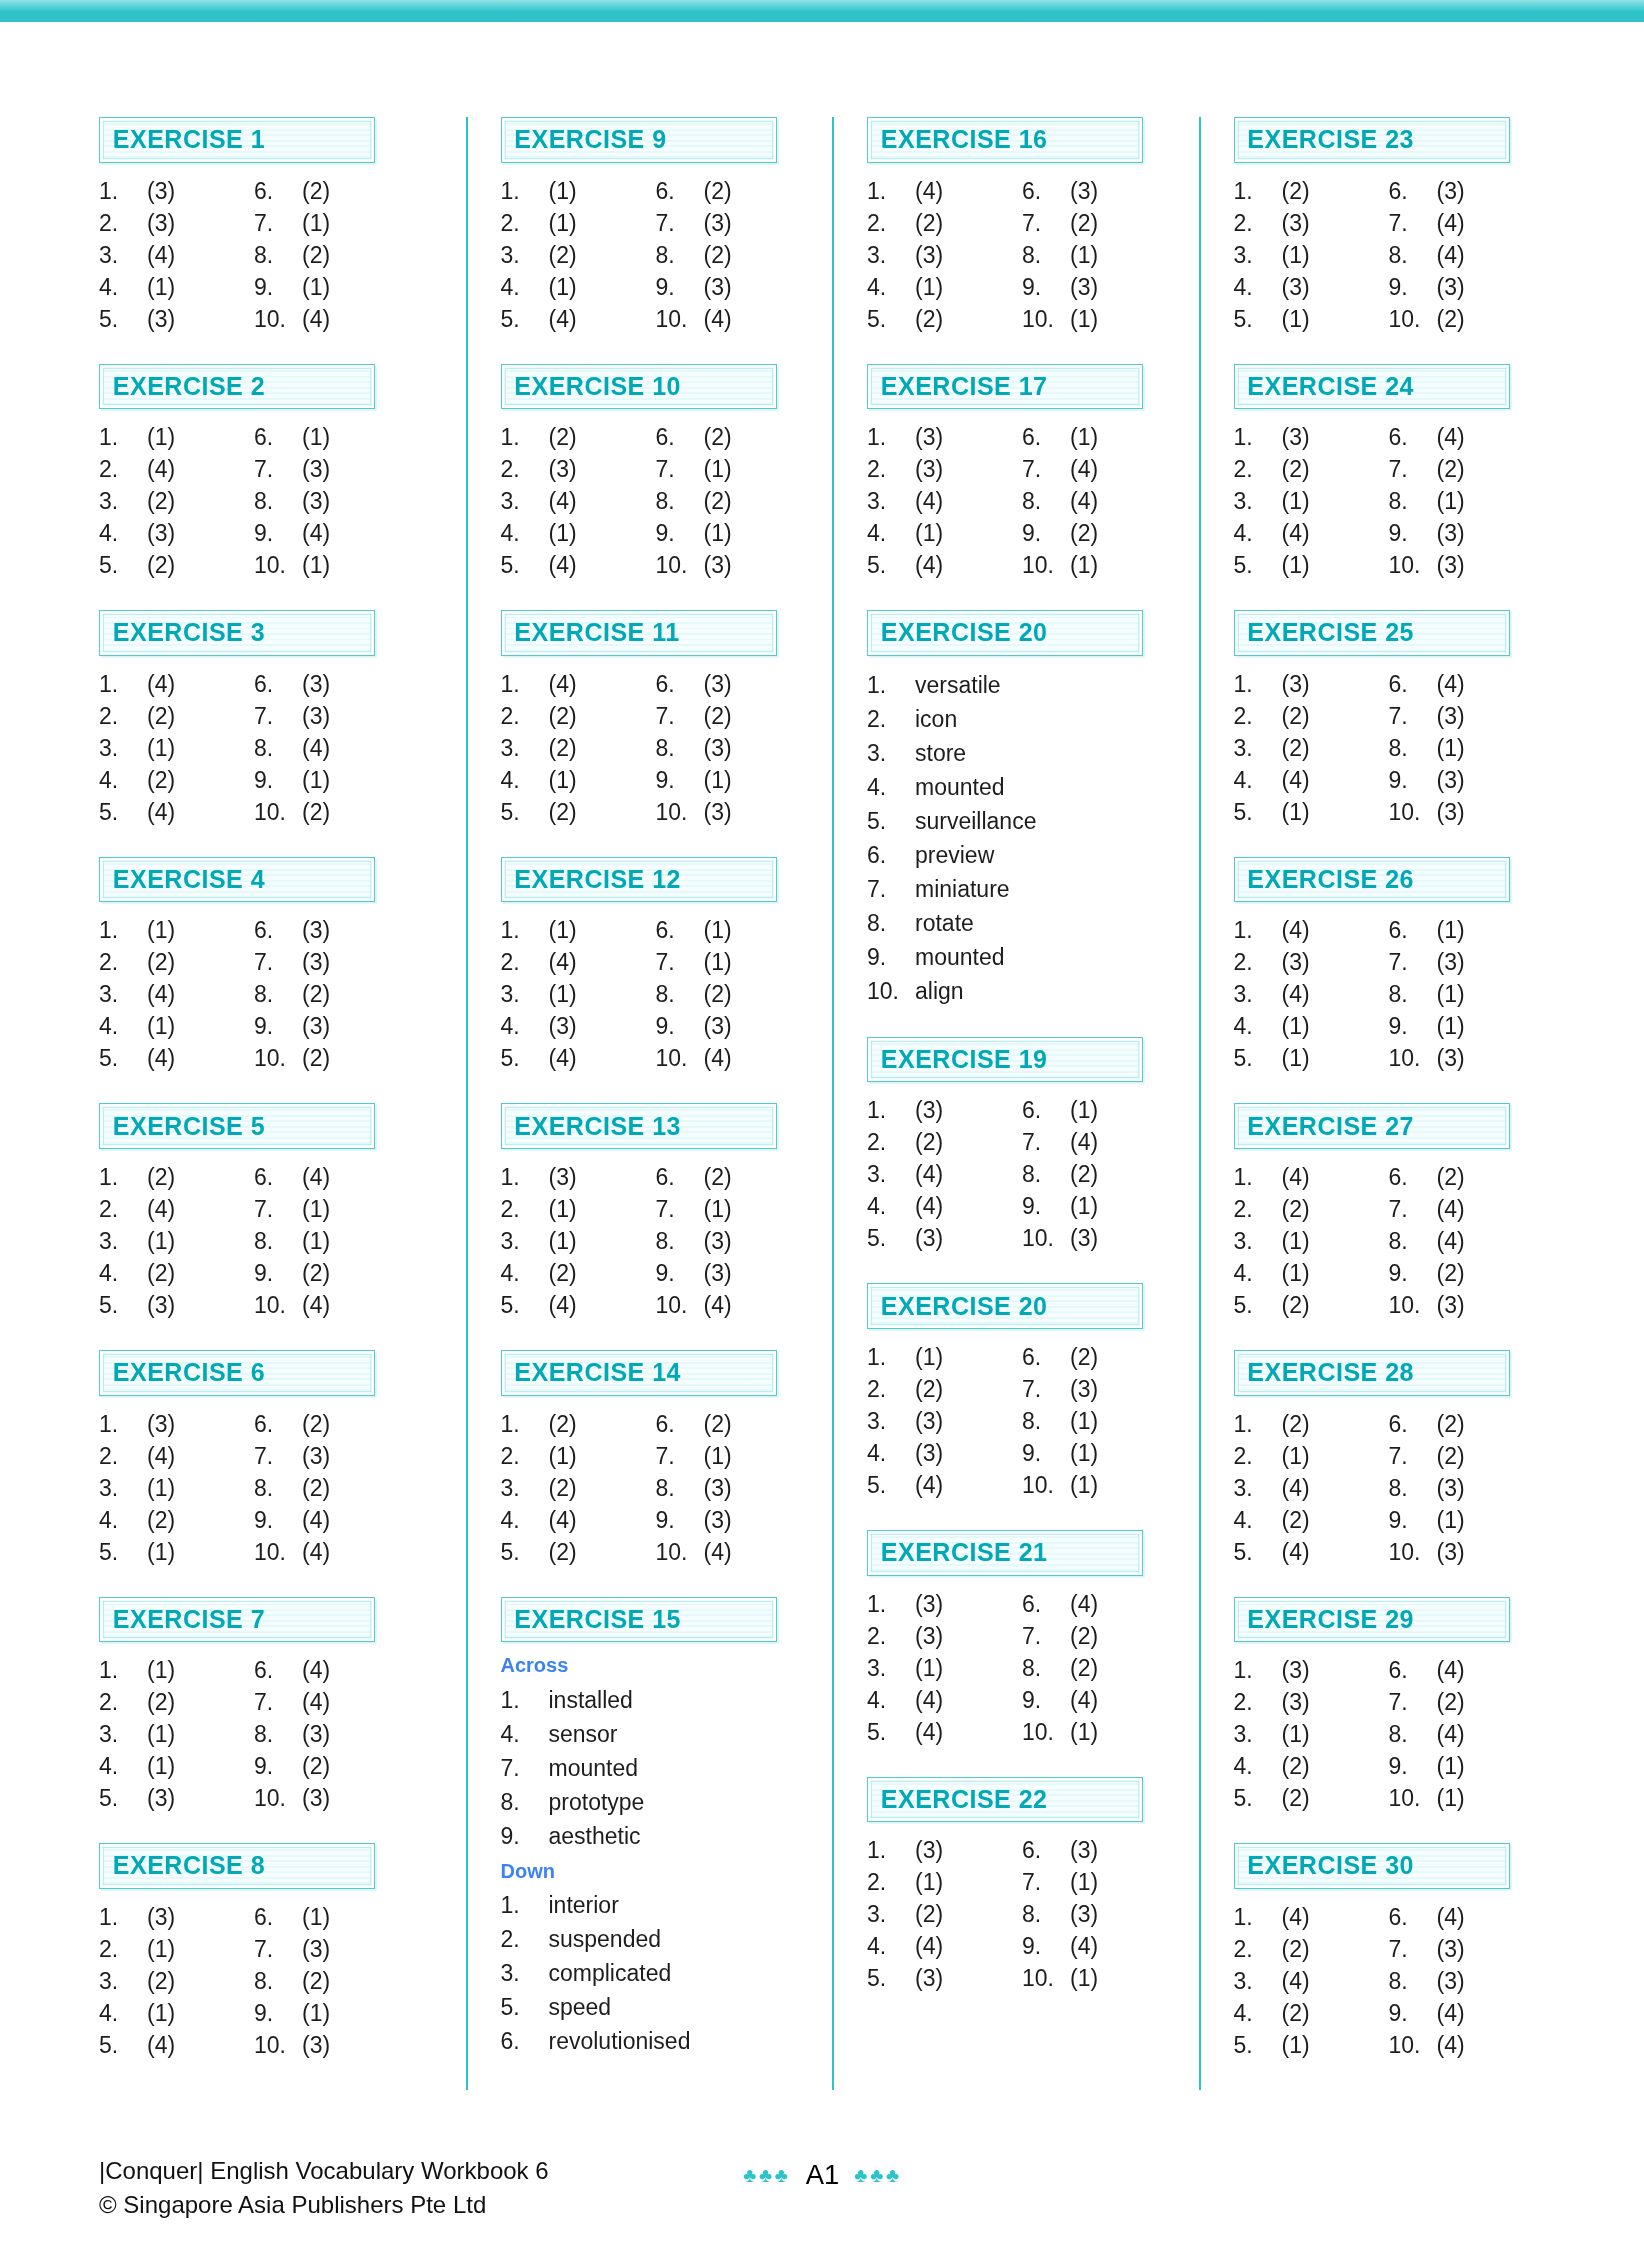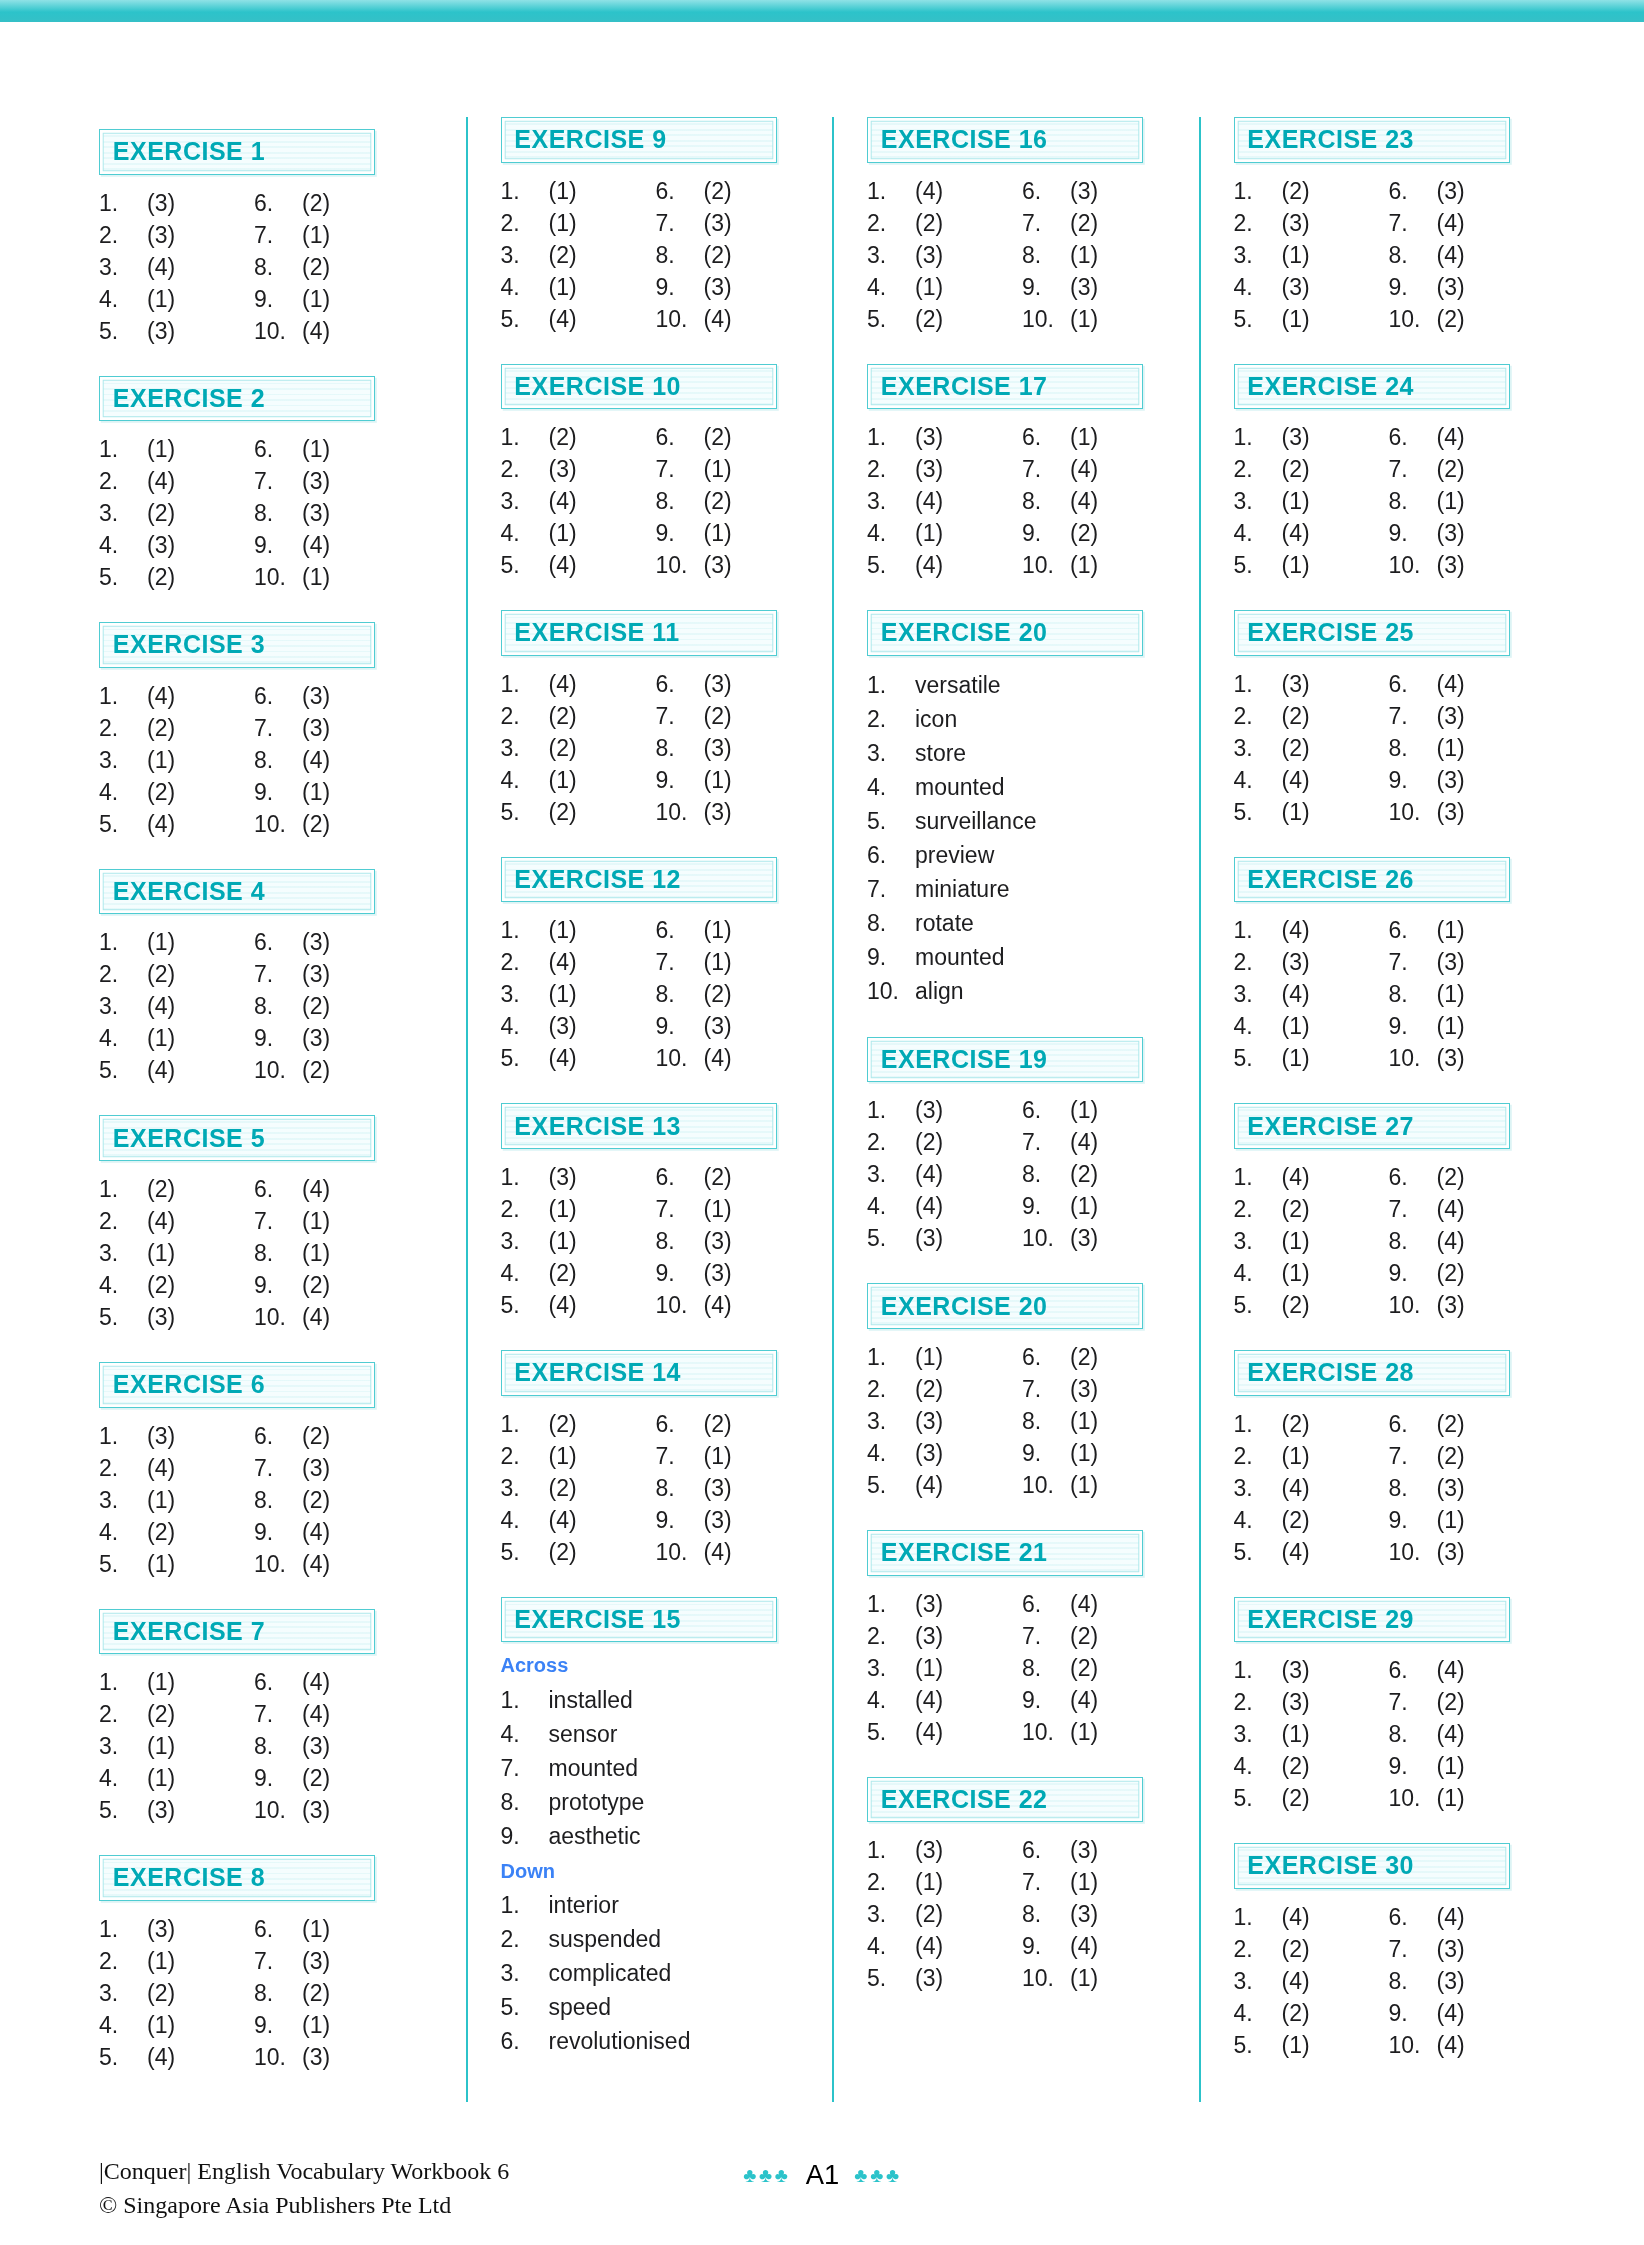--- a/index.html
+++ b/index.html
@@ -18,21 +18,21 @@
   .topbar{
     position:absolute;top:0;left:0;width:100%;height:22px;
     background:linear-gradient(180deg,#8fe2e6 0%,var(--accent) 55%,#35c0c7 100%);
   }
   .content{
     position:absolute;top:117px;left:0;width:100%;
     padding:0 80px 0 99px;
     display:grid;grid-template-columns:1fr 1fr 1fr 1fr;
   }
   .col{padding:0 24px 0 33px;}
-  .col:first-child{padding-left:0;margin-top:12px;}
+  .col:first-child{padding-left:0;}
   .col + .col{border-left:2.7px solid var(--accent);}
   .exercise{margin-bottom:29px;}
   .ex-head{
     width:276px;
     border:0.9px solid #4fccd2;
     box-shadow:inset 0 0 0 2.7px #ffffff, inset 0 0 0 3.7px #aee8eb, 1.8px 1.8px 0 rgba(120,210,215,0.25);
     background:var(--header_fill);
     background-image:repeating-linear-gradient(180deg,rgba(120,215,220,0.12) 0 1.8px,rgba(255,255,255,0) 1.8px 5.5px);
     color:var(--header_text);
     font-size:25px;font-weight:bold;letter-spacing:0.5px;
@@ -48,21 +48,21 @@
   .ex-list .ans-row{line-height:34px;}
   .ex-sec-head{font-size:20px;font-weight:bold;color:#3b82f6;margin:7.3px 0 5.5px;}
   .pagemark{
     position:absolute;left:0;bottom:55px;width:100%;
     text-align:center;white-space:nowrap;
   }
   .clubs{color:var(--accent);font-size:20px;letter-spacing:2.7px;vertical-align:middle;}
   .pageno{color:#000;font-size:27.4px;font-weight:normal;margin:0 11px;vertical-align:middle;}
   .footer{
     position:absolute;left:99px;bottom:24px;
-    font-family:Liberation Serif, serif;font-size:24px;line-height:34px;color:#111;
+    font-family:Liberation Sans, sans-serif;font-size:24px;line-height:34px;color:#111;
   }
 </style>
 </head>
 <body>
 
 <div class="topbar"></div>
 
 <main class="content">
   <div class="col">
       <section class="exercise">

